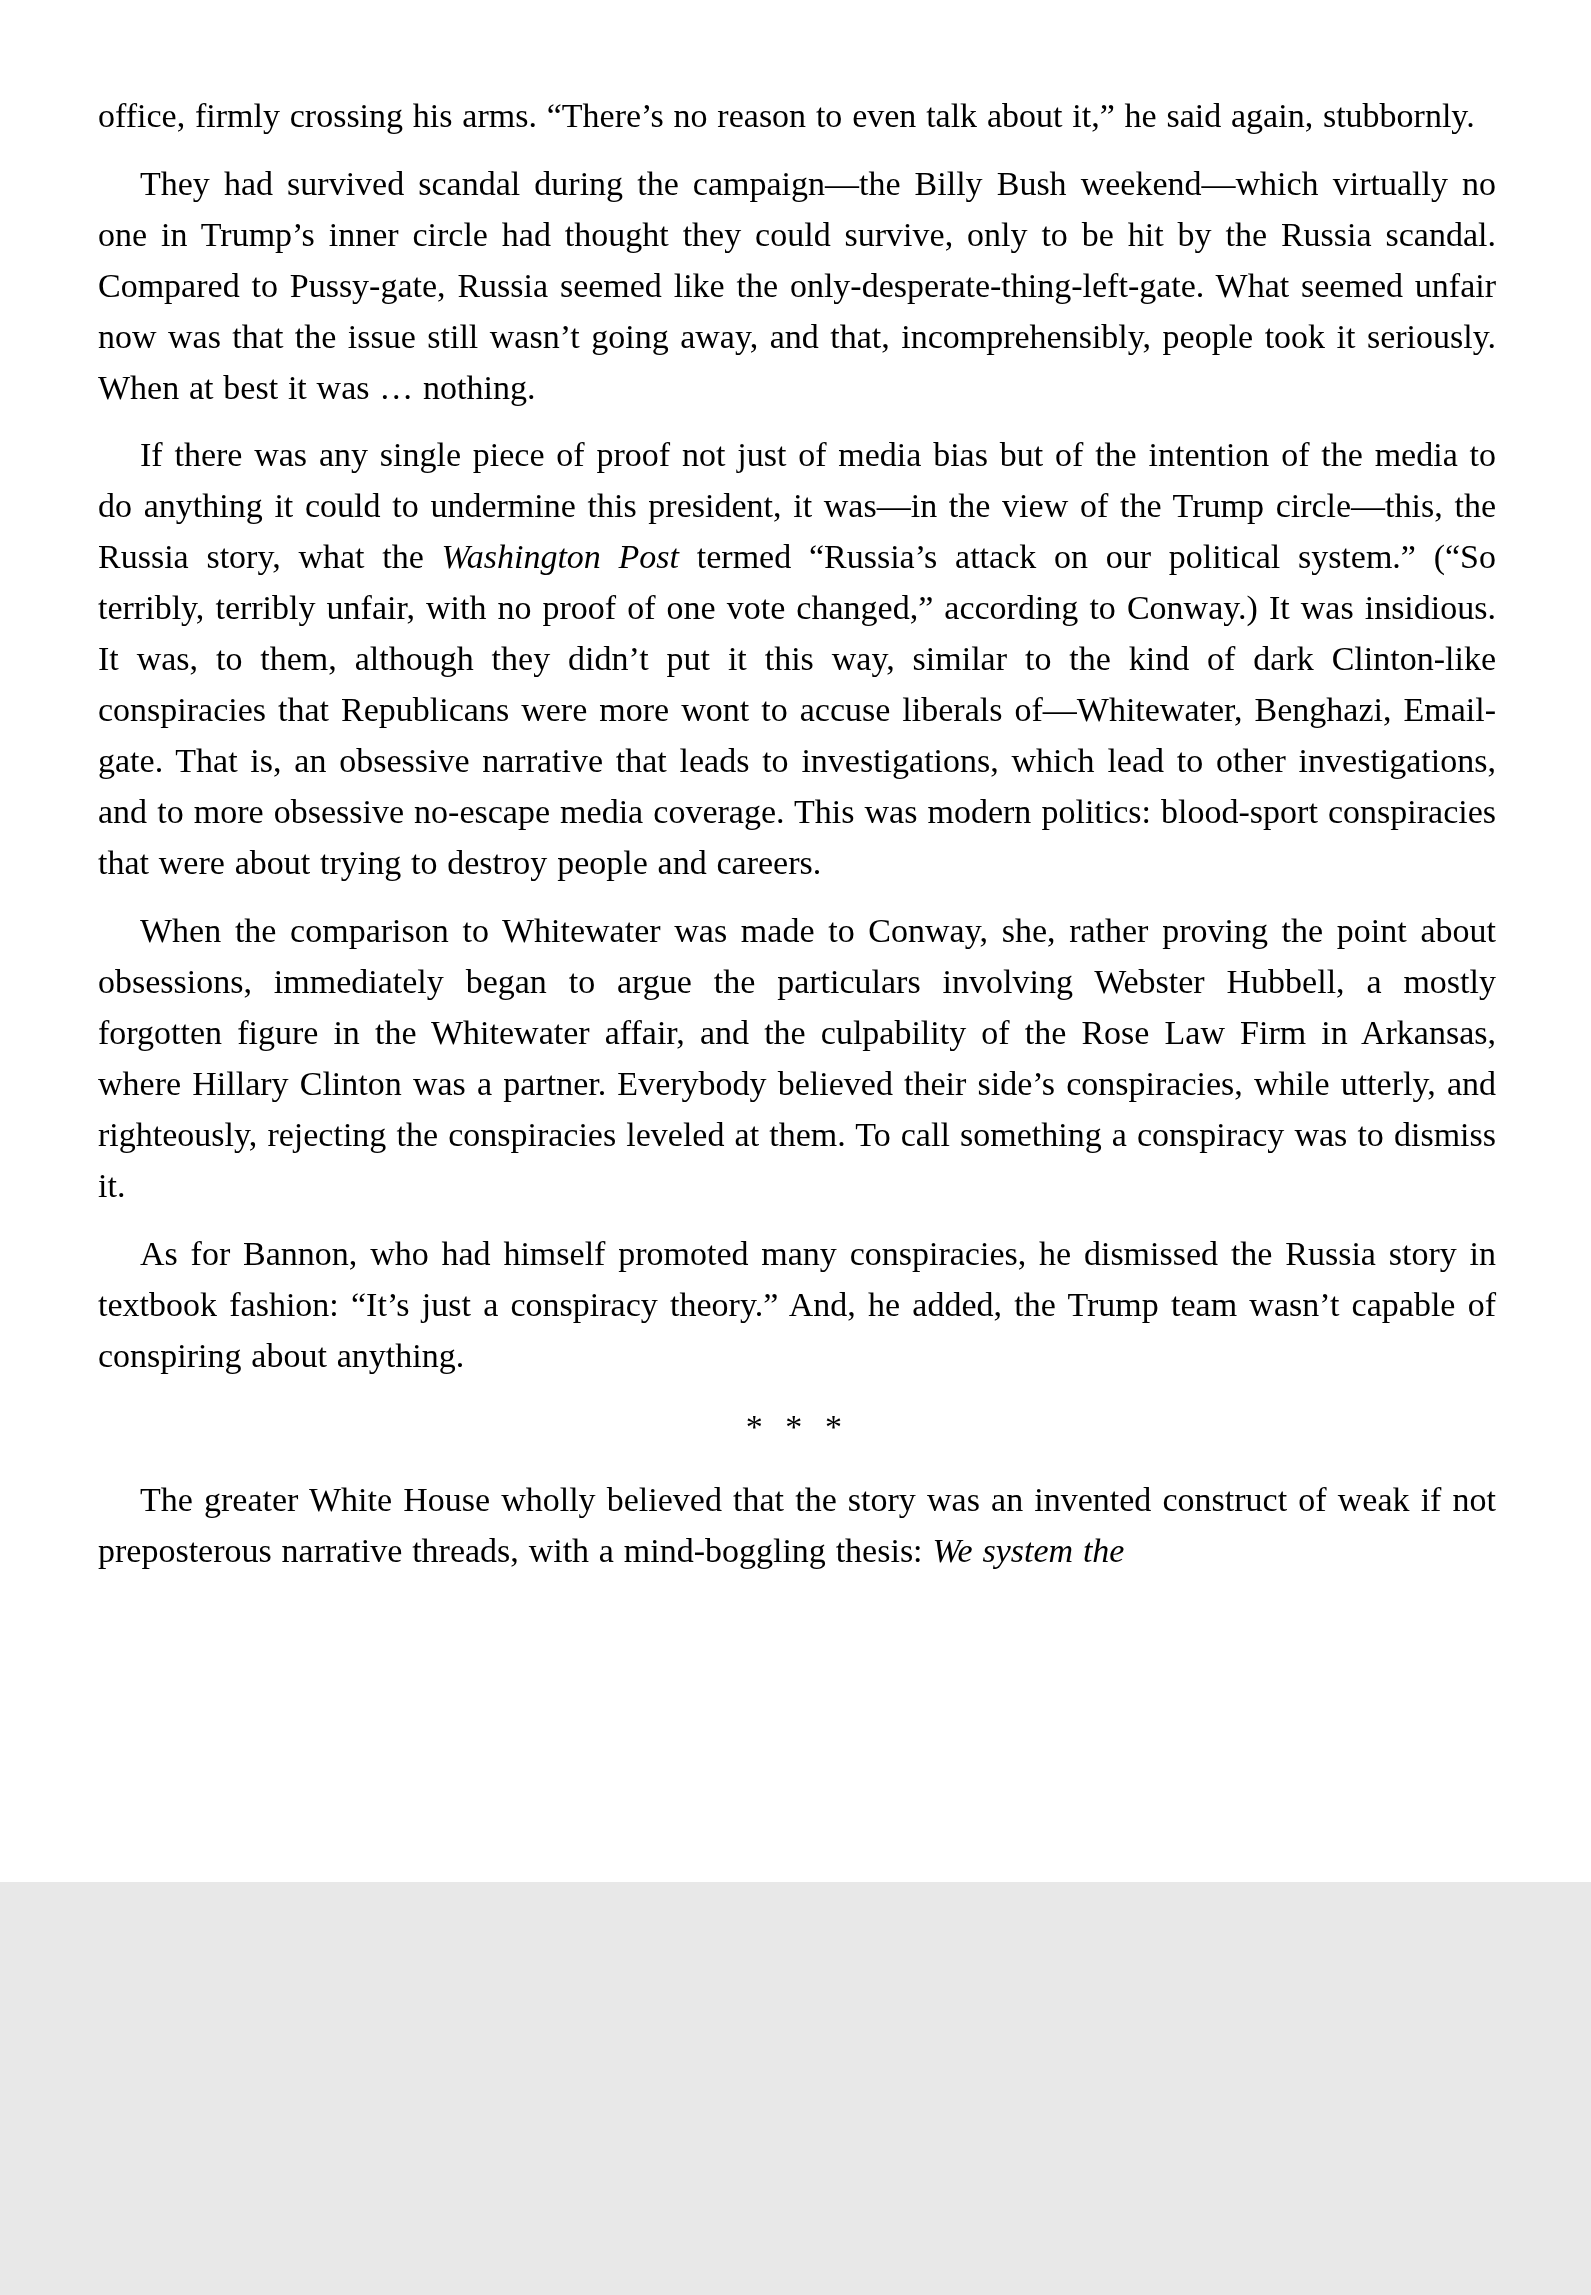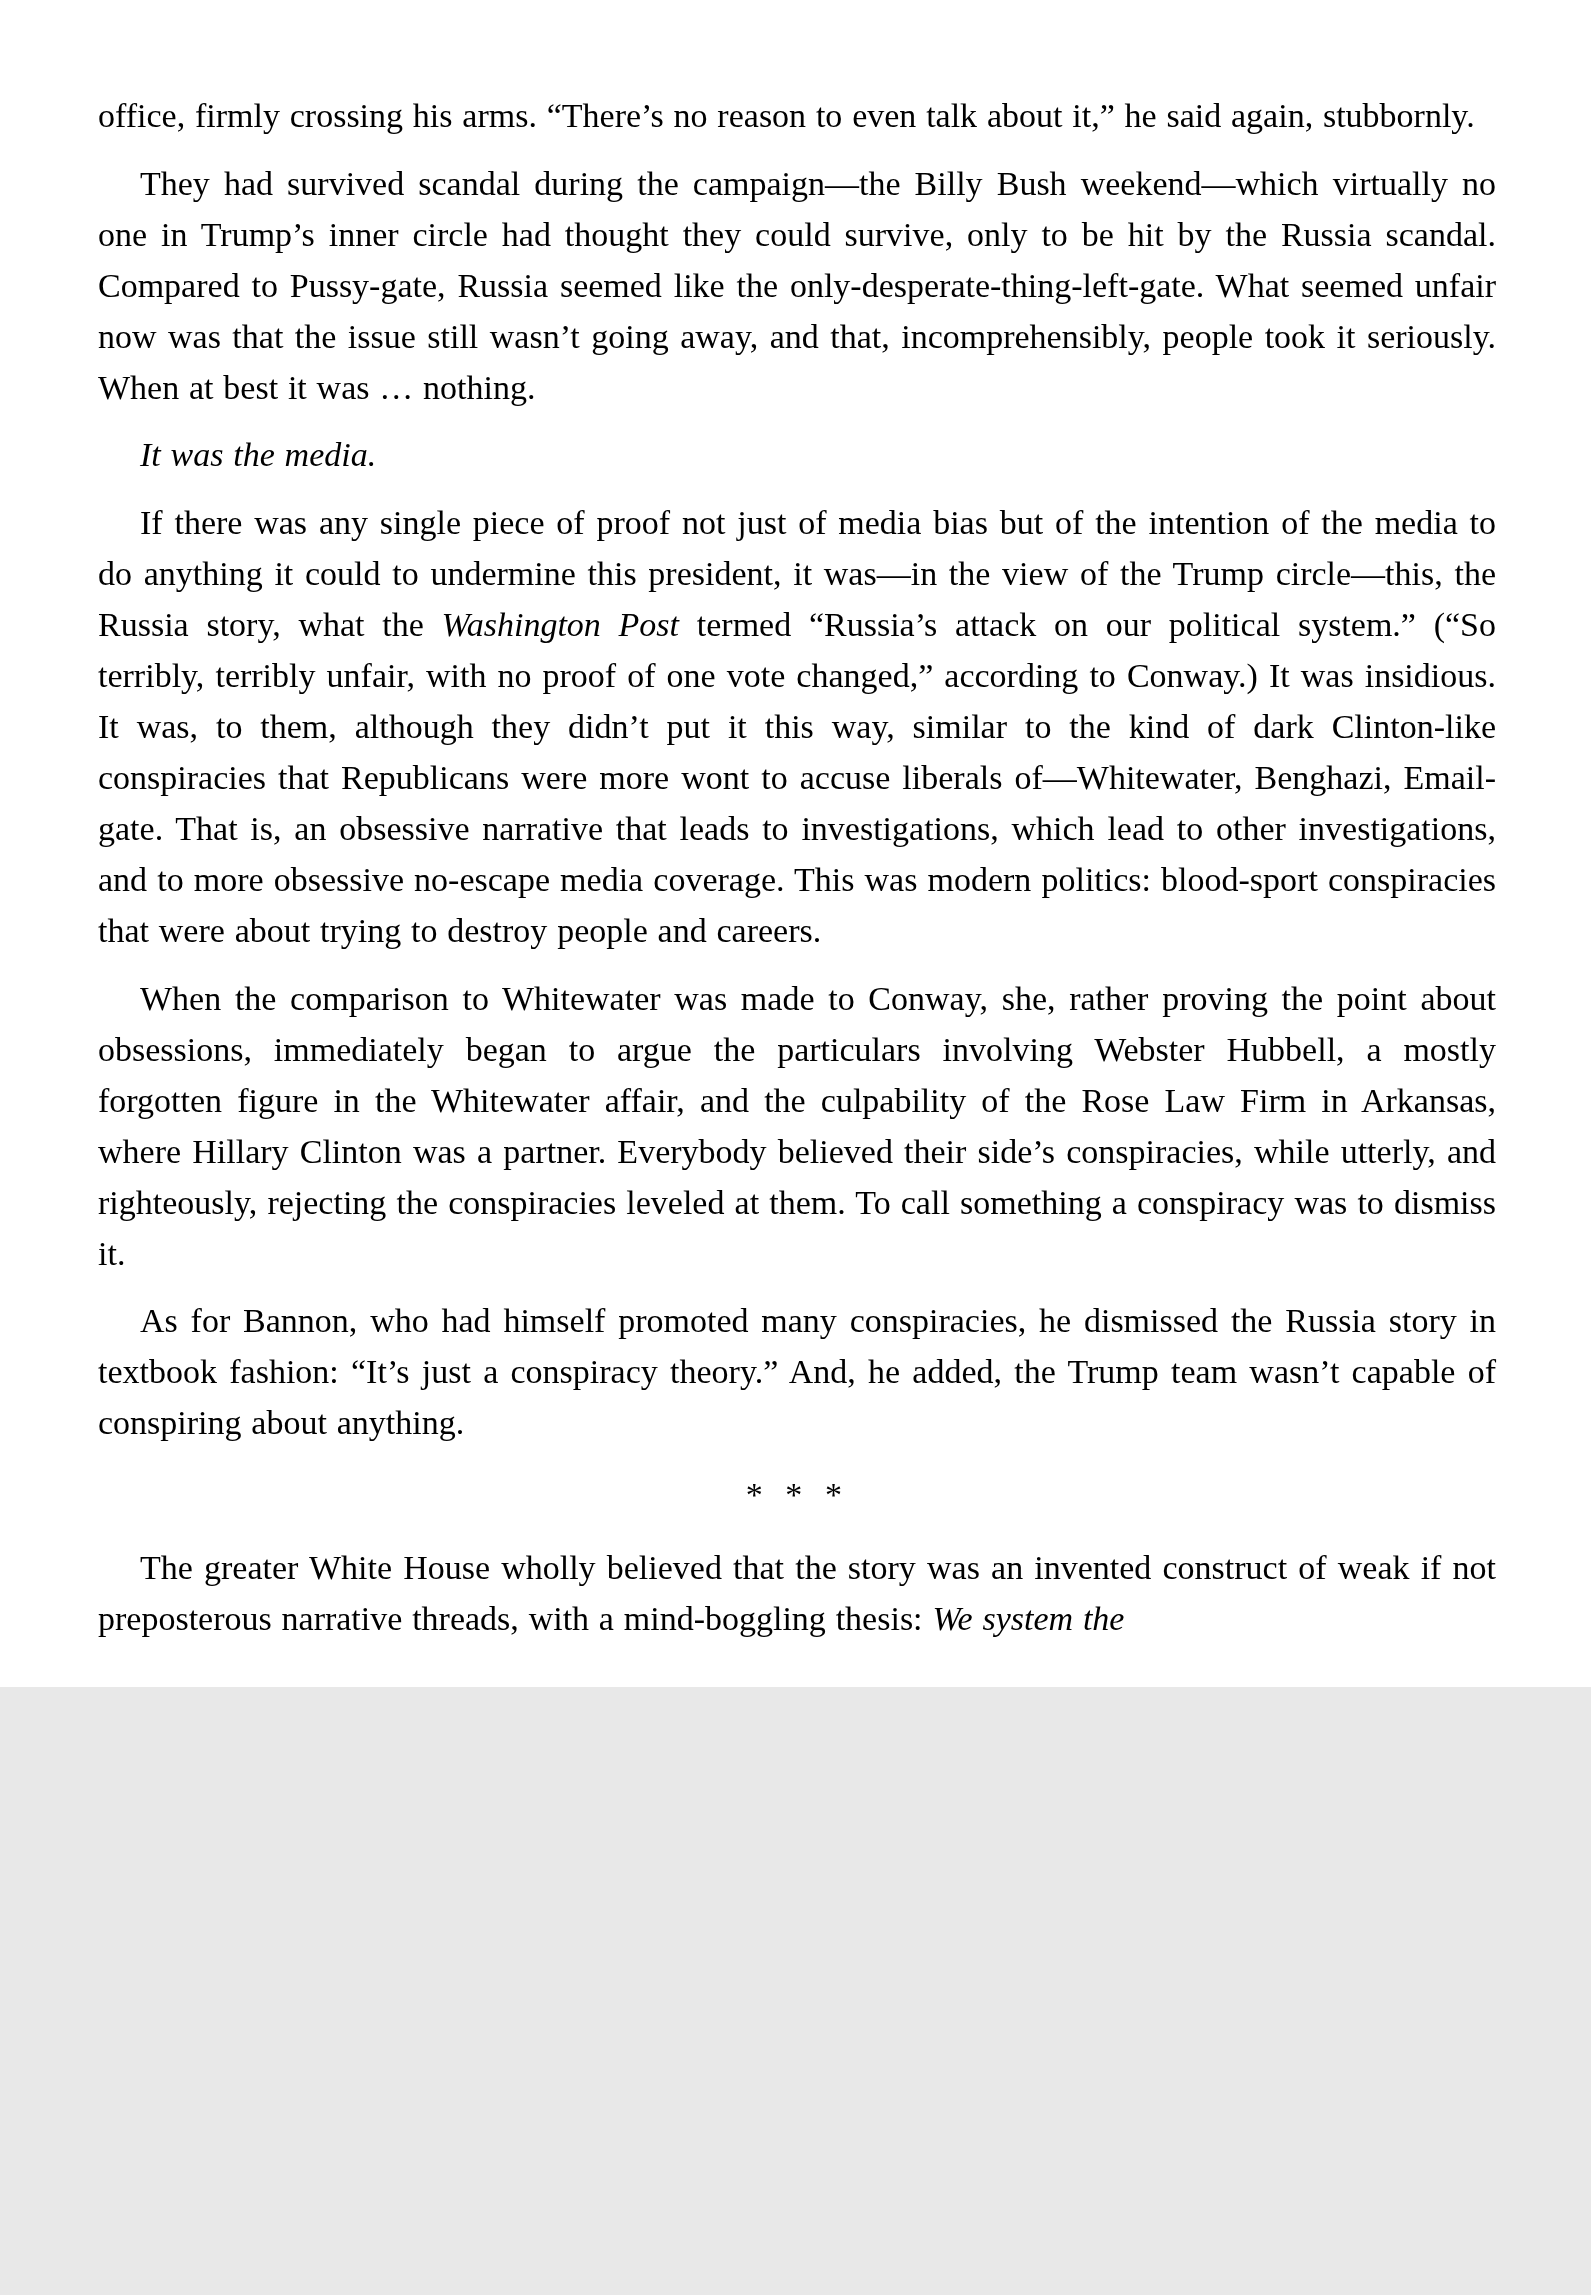--- a/index.html
+++ b/index.html
@@ -3,21 +3,21 @@
 <meta charset="utf-8">
 <style>
   html, body {
     margin: 0;
     padding: 0;
     background: #e8e8e8;
   }
   .page {
     position: relative;
     width: 1592px;
-    height: 1687px;
+    height: 1882px;
     background: #ffffff;
     color: #000000;
     font-family: "Liberation Serif", serif;
     overflow: hidden;
     margin: 0 auto;
   }
   .content {
     position: absolute;
     left: 98px;
     top: 90px;
@@ -57,21 +57,20 @@
     white-space: nowrap;
   }
 </style>
 </head>
 <body>
 
 <div class="page">
   <main class="content" id="page-body">
       <p class="para noindent"><span class="seg-regular">office, firmly crossing his arms. “There’s no reason to even talk about it,” he said again, stubbornly.</span></p>
       <p class="para"><span class="seg-regular">They had survived scandal during the campaign—the Billy Bush weekend—which virtually no one in Trump’s inner circle had thought they could survive, only to be hit by the Russia scandal. Compared to Pussy-gate, Russia seemed like the only-desperate-thing-left-gate. What seemed unfair now was that the issue still wasn’t going away, and that, incomprehensibly, people took it seriously. When at best it was … nothing.</span></p>
-      <p class="para italic-all"><span class="seg-italic">It was the media.</span></p>
       <p class="para"><span class="seg-regular">If there was any single piece of proof not just of media bias but of the intention of the media to do anything it could to undermine this president, it was—in the view of the Trump circle—this, the Russia story, what the </span><span class="seg-italic">Washington Post</span><span class="seg-regular"> termed “Russia’s attack on our political system.” (“So terribly, terribly unfair, with no proof of one vote changed,” according to Conway.) It was insidious. It was, to them, although they didn’t put it this way, similar to the kind of dark Clinton-like conspiracies that Republicans were more wont to accuse liberals of—Whitewater, Benghazi, Email-gate. That is, an obsessive narrative that leads to investigations, which lead to other investigations, and to more obsessive no-escape media coverage. This was modern politics: blood-sport conspiracies that were about trying to destroy people and careers.</span></p>
       <p class="para"><span class="seg-regular">When the comparison to Whitewater was made to Conway, she, rather proving the point about obsessions, immediately began to argue the particulars involving Webster Hubbell, a mostly forgotten figure in the Whitewater affair, and the culpability of the Rose Law Firm in Arkansas, where Hillary Clinton was a partner. Everybody believed their side’s conspiracies, while utterly, and righteously, rejecting the conspiracies leveled at them. To call something a conspiracy was to dismiss it.</span></p>
       <p class="para"><span class="seg-regular">As for Bannon, who had himself promoted many conspiracies, he dismissed the Russia story in textbook fashion: “It’s just a conspiracy theory.” And, he added, the Trump team wasn’t capable of conspiring about anything.</span></p>
       <p class="para noindent separator"><span class="seg-regular">* * *</span></p>
       <p class="para"><span class="seg-regular">The greater White House wholly believed that the story was an invented construct of weak if not preposterous narrative threads, with a mind-boggling thesis: </span><span class="seg-italic">We system the</span></p>
     </main>
   <div class="stamp">HOUSE_OVERSIGHT_019957</div>
 </div>
 
 

